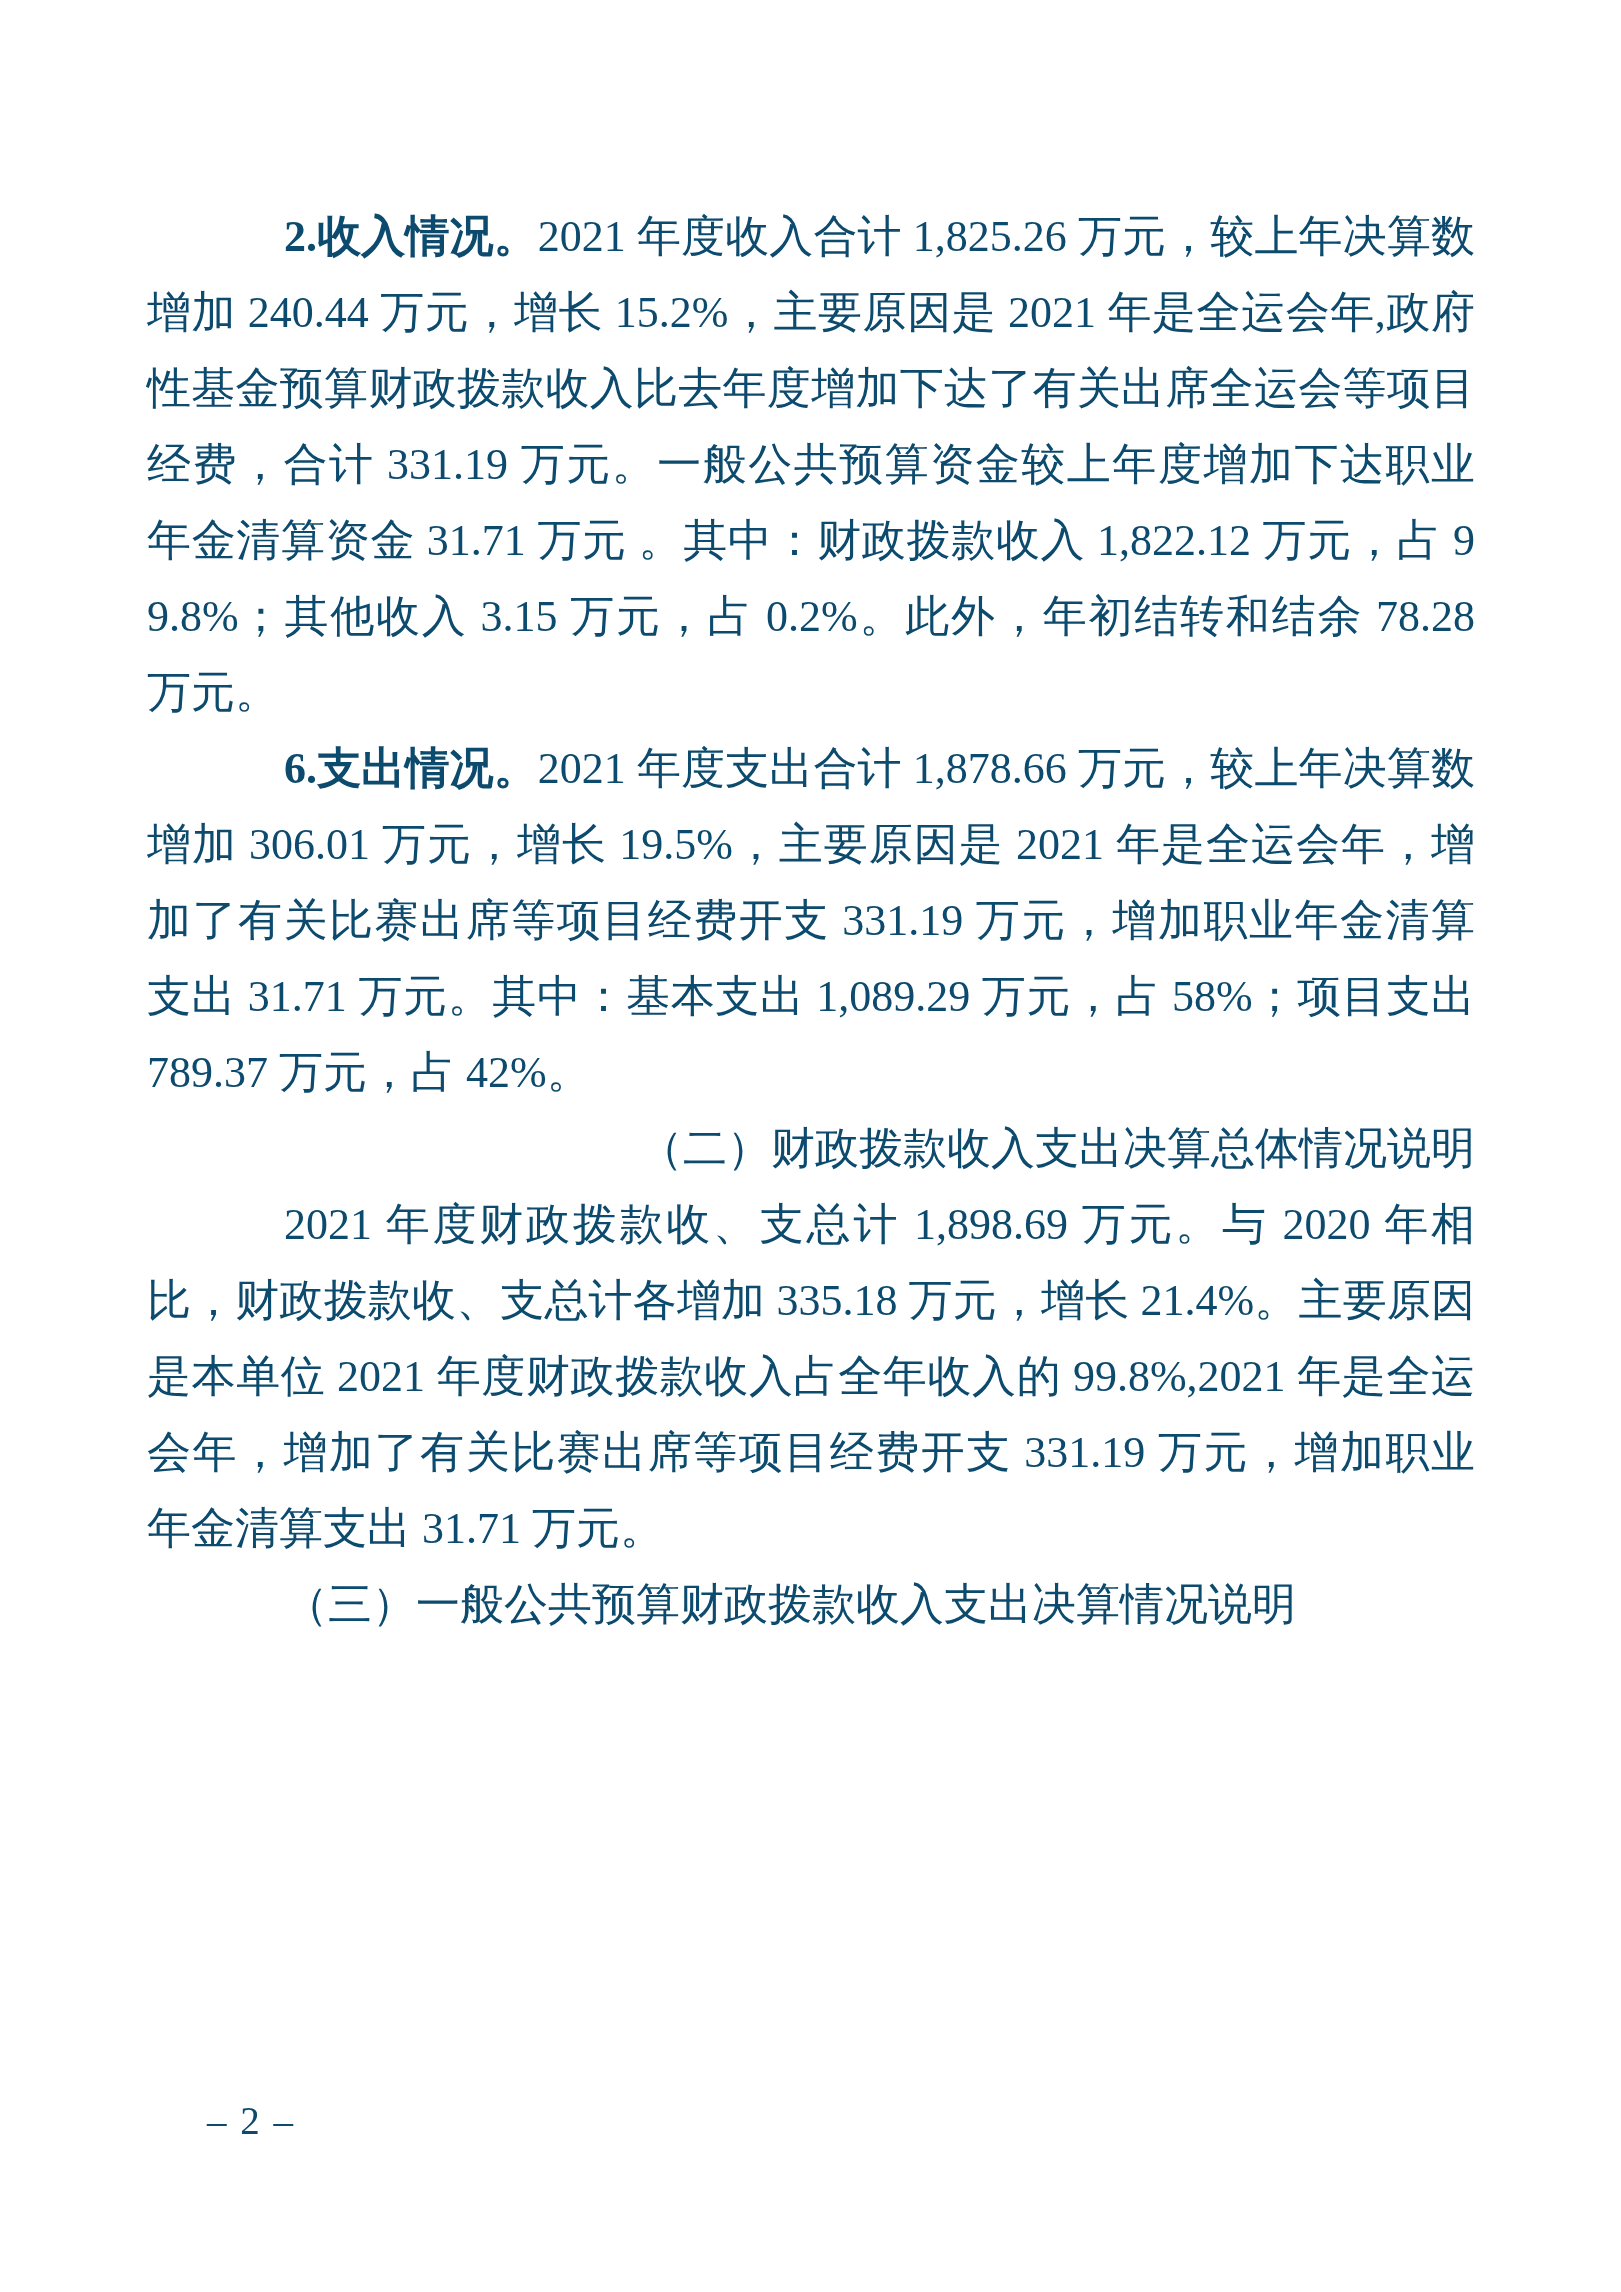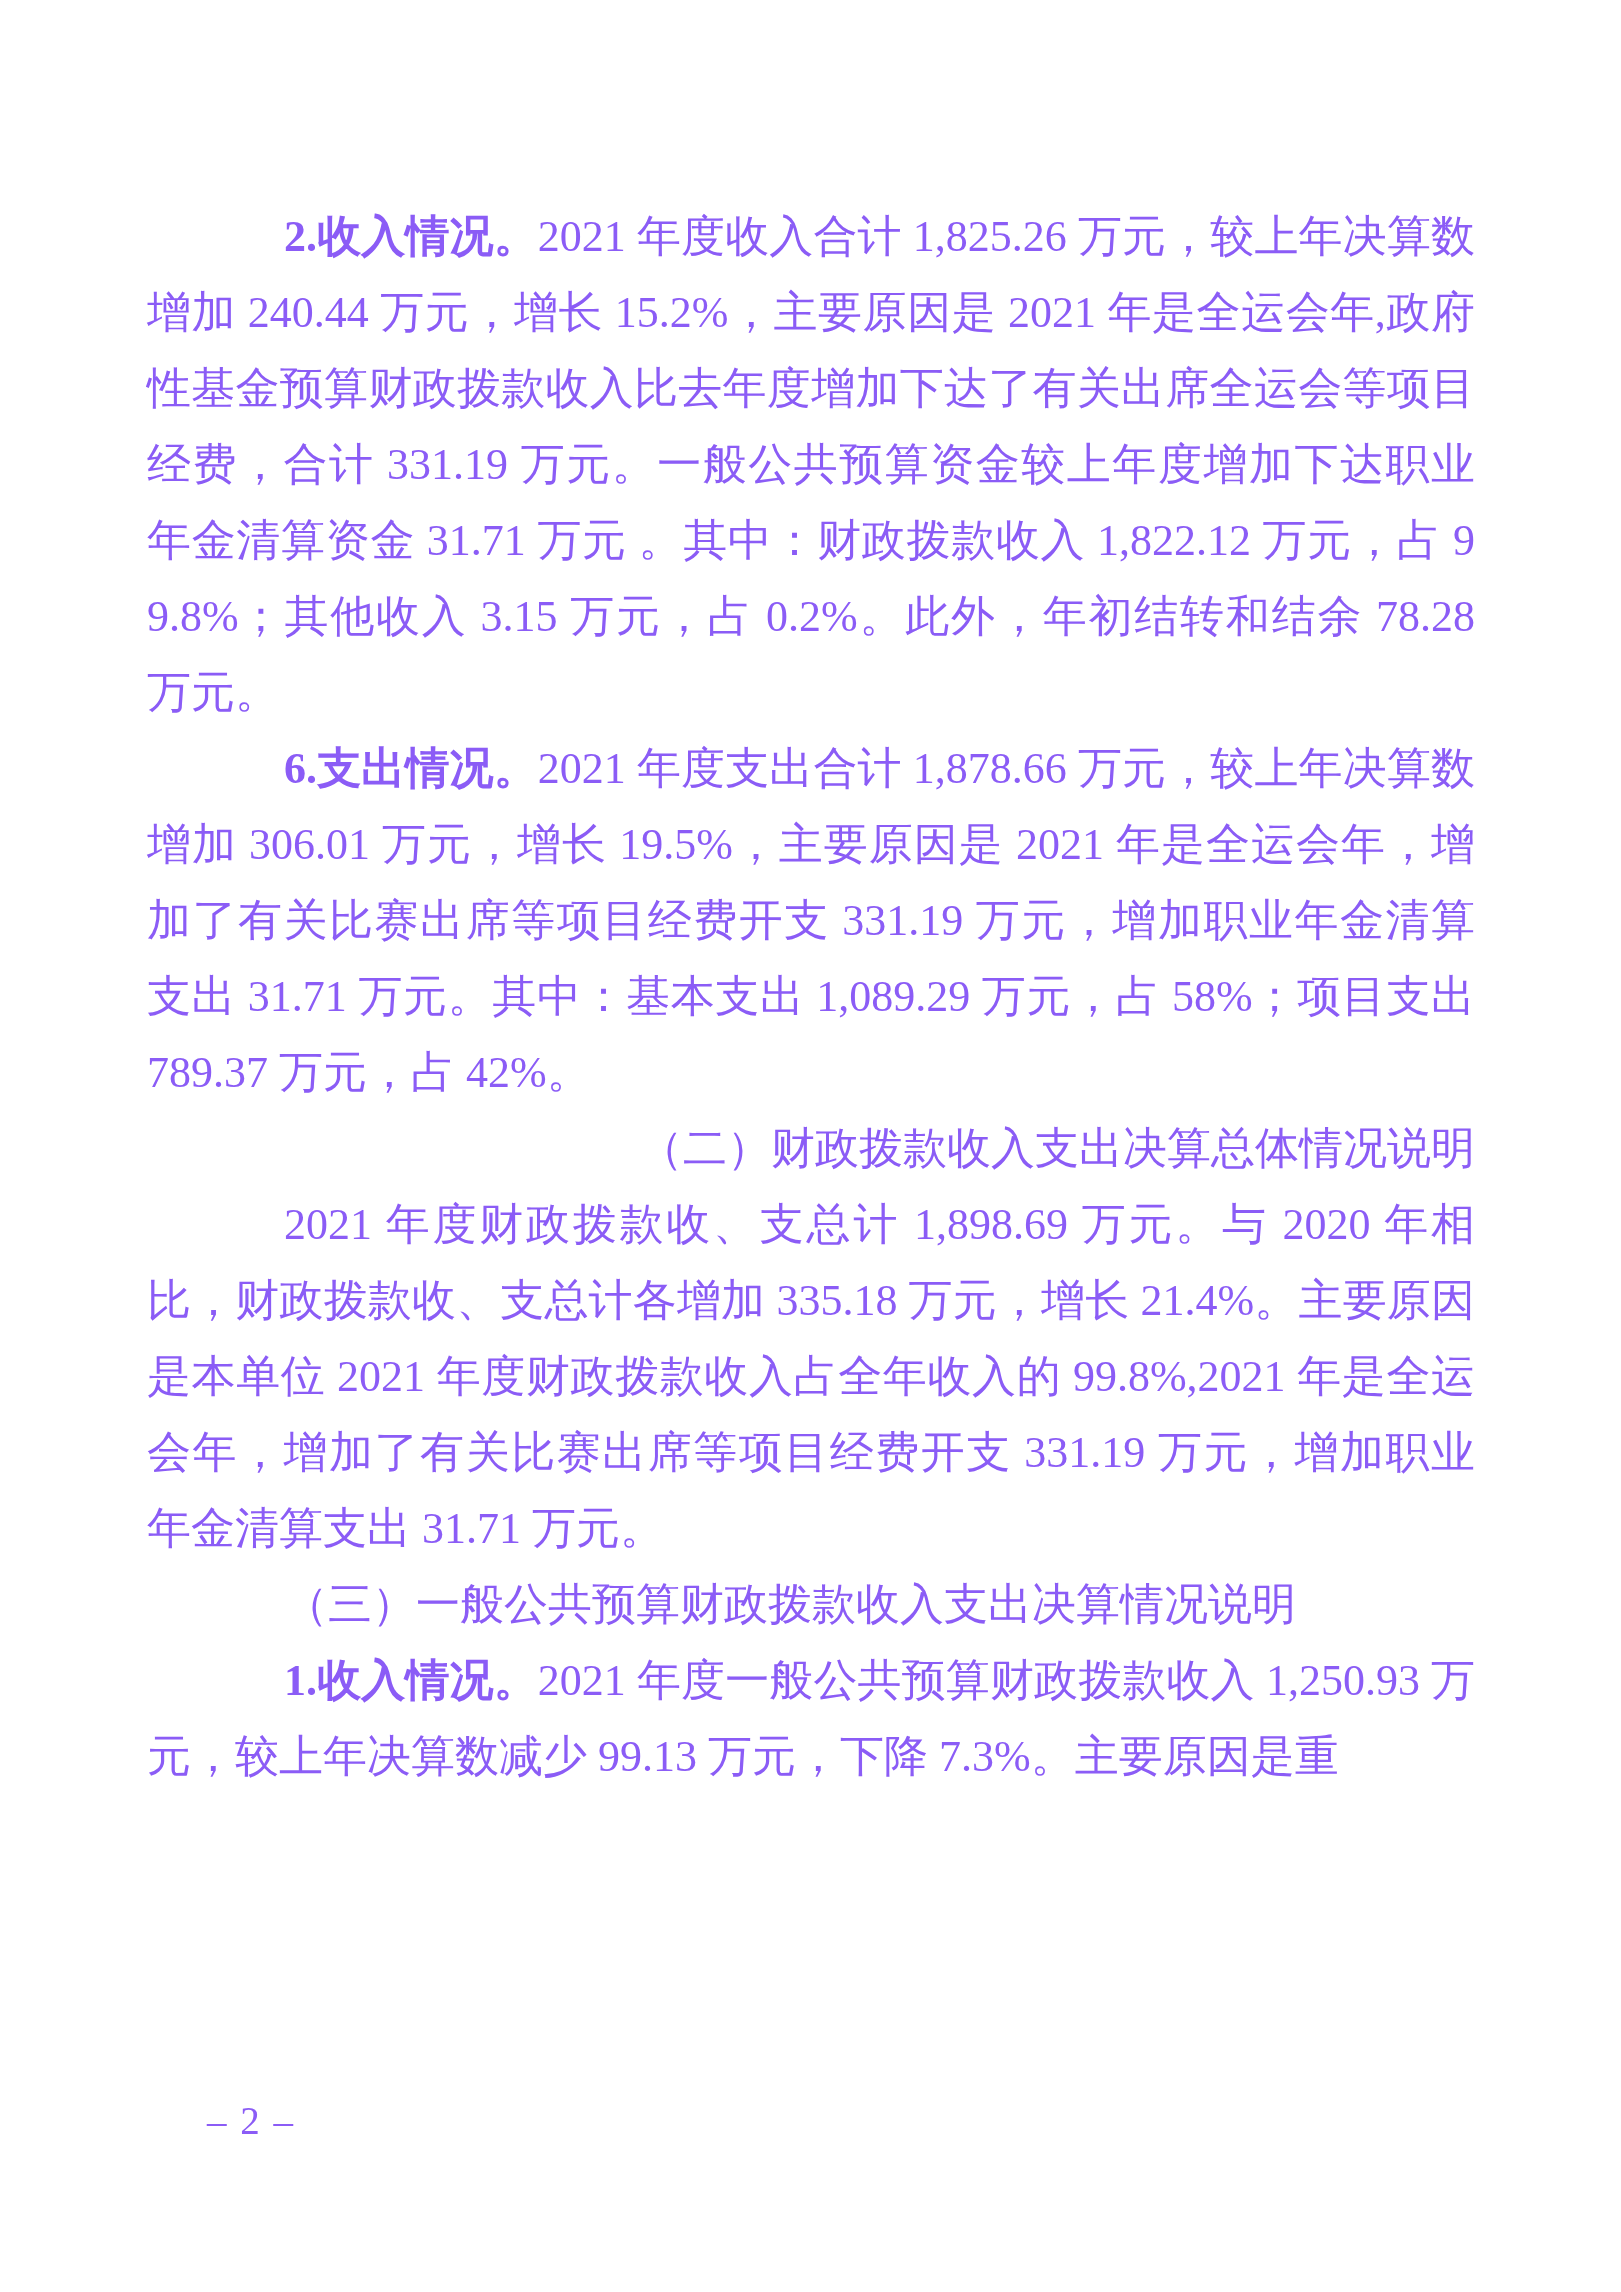--- a/index.html
+++ b/index.html
@@ -5,21 +5,21 @@
   html, body {
     margin: 0;
     padding: 0;
     background: #ffffff;
   }
   .page {
     position: relative;
     width: 1621px;
     height: 2293px;
     background: #ffffff;
-    color: #8b5cf6;
+    color: #0c4a6e;
     font-family: "Liberation Serif", "DejaVu Serif", serif;
     overflow: hidden;
   }
   .content {
     position: absolute;
     left: 147px;
     top: 199px;
     width: 1328px;
   }
   p.doc-par {
@@ -62,19 +62,18 @@
 
     <p class="doc-par"><span class="lead-bold">6.支出情况。</span><span>2021 年度支出合计 1,878.66 万元，较上年决算数增加 306.01 万元，增长 19.5%，主要原因是 2021 年是全运会年，增加了有关比赛出席等项目经费开支 331.19 万元，增加职业年金清算支出 31.71 万元。其中：基本支出 1,089.29 万元，占 58%；项目支出 789.37 万元，占 42%。</span></p>
 
 
     <p class="doc-par heading-kaiti"><span>（二）财政拨款收入支出决算总体情况说明</span></p>
 
     <p class="doc-par"><span>2021 年度财政拨款收、支总计 1,898.69 万元。与 2020 年相比，财政拨款收、支总计各增加 335.18 万元，增长 21.4%。主要原因是本单位 2021 年度财政拨款收入占全年收入的 99.8%,2021 年是全运会年，增加了有关比赛出席等项目经费开支 331.19 万元，增加职业年金清算支出 31.71 万元。</span></p>
 
     <p class="doc-par heading-kaiti-bold"><span>（三）一般公共预算财政拨款收入支出决算情况说明</span></p>
 
-    <p class="doc-par"><span class="lead-bold">1.收入情况。</span><span>2021 年度一般公共预算财政拨款收入 1,250.93 万元，较上年决算数减少 99.13 万元，下降 7.3%。主要原因是重</span></p>
 
   </div>
 
   <div class="page-number">– 2 –</div>
 </div>
 
 
 </body></html>

